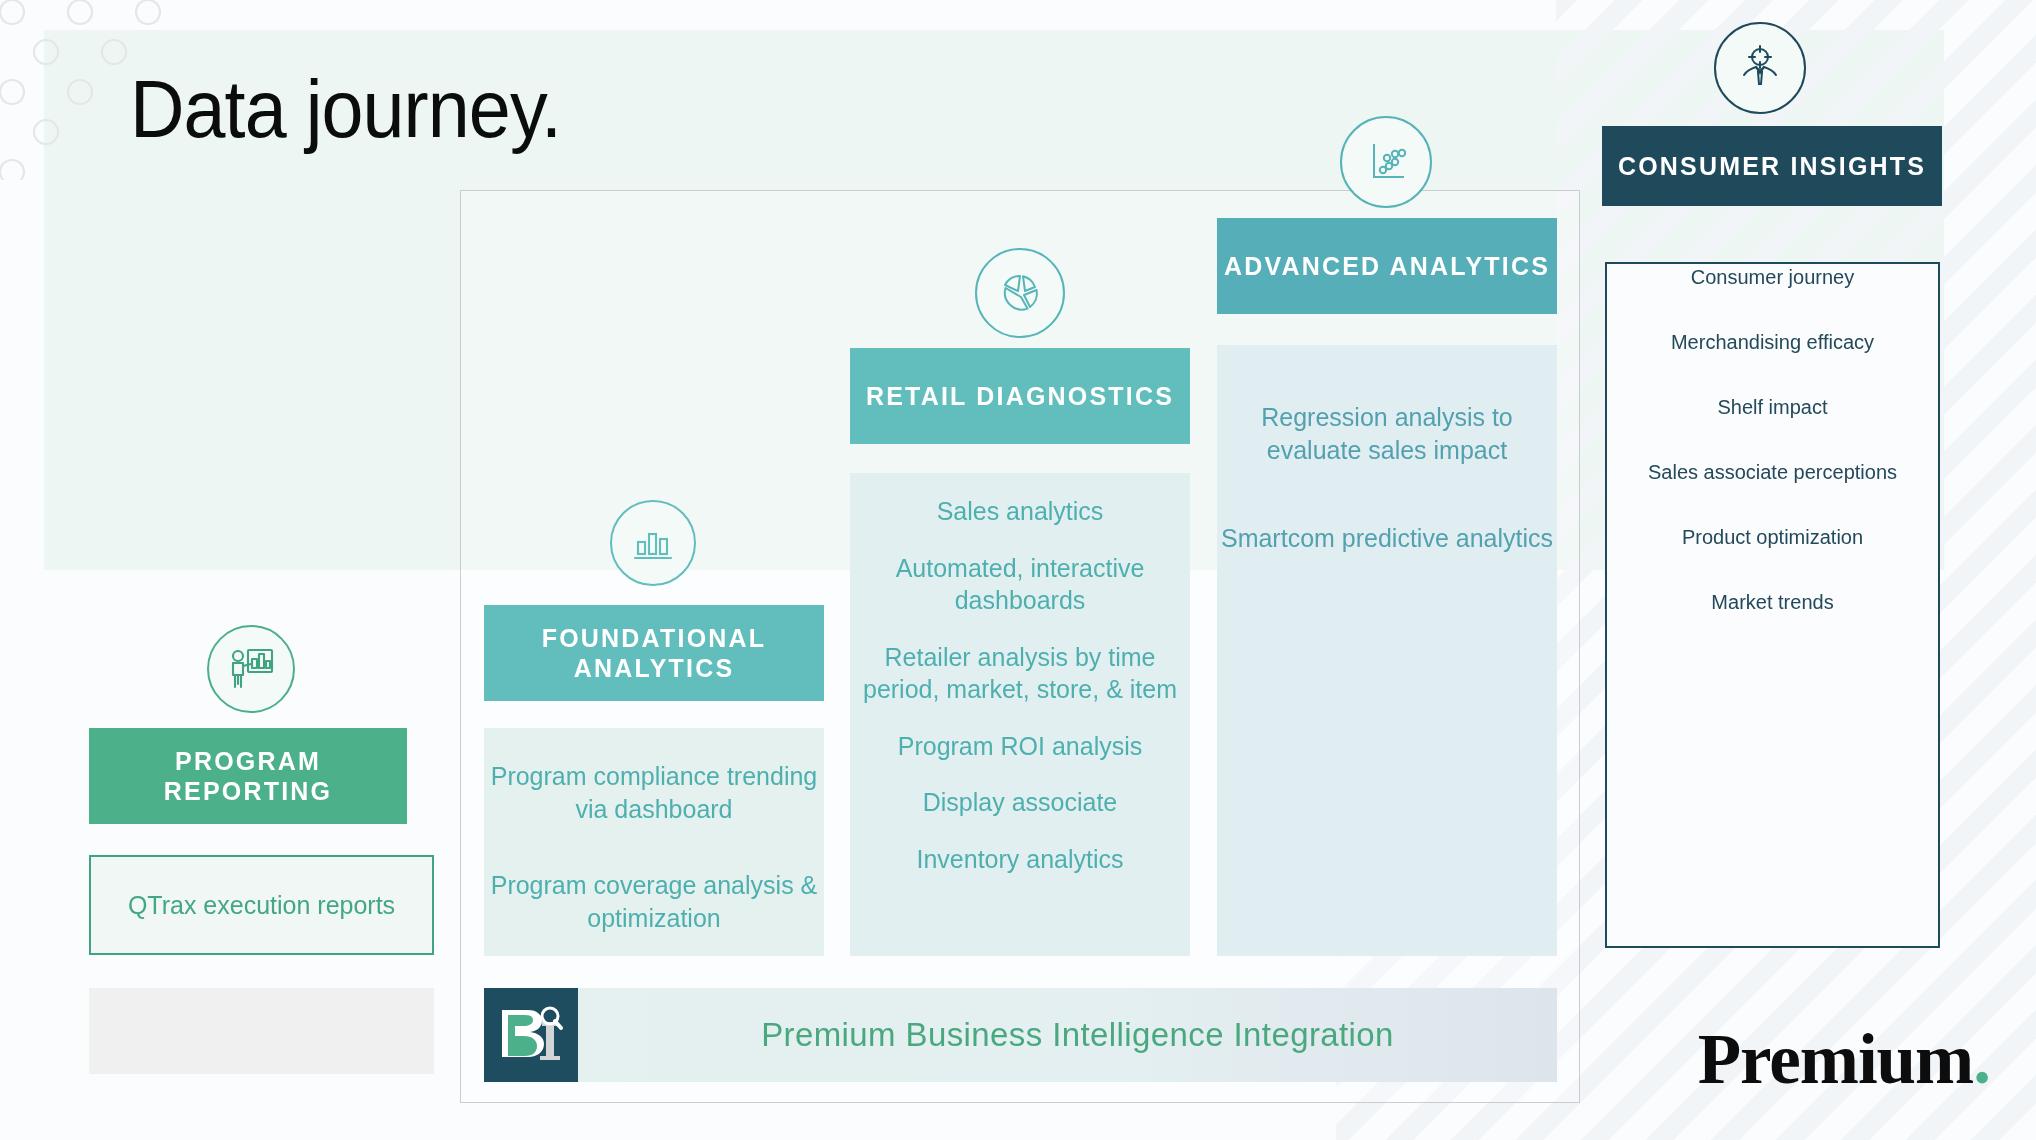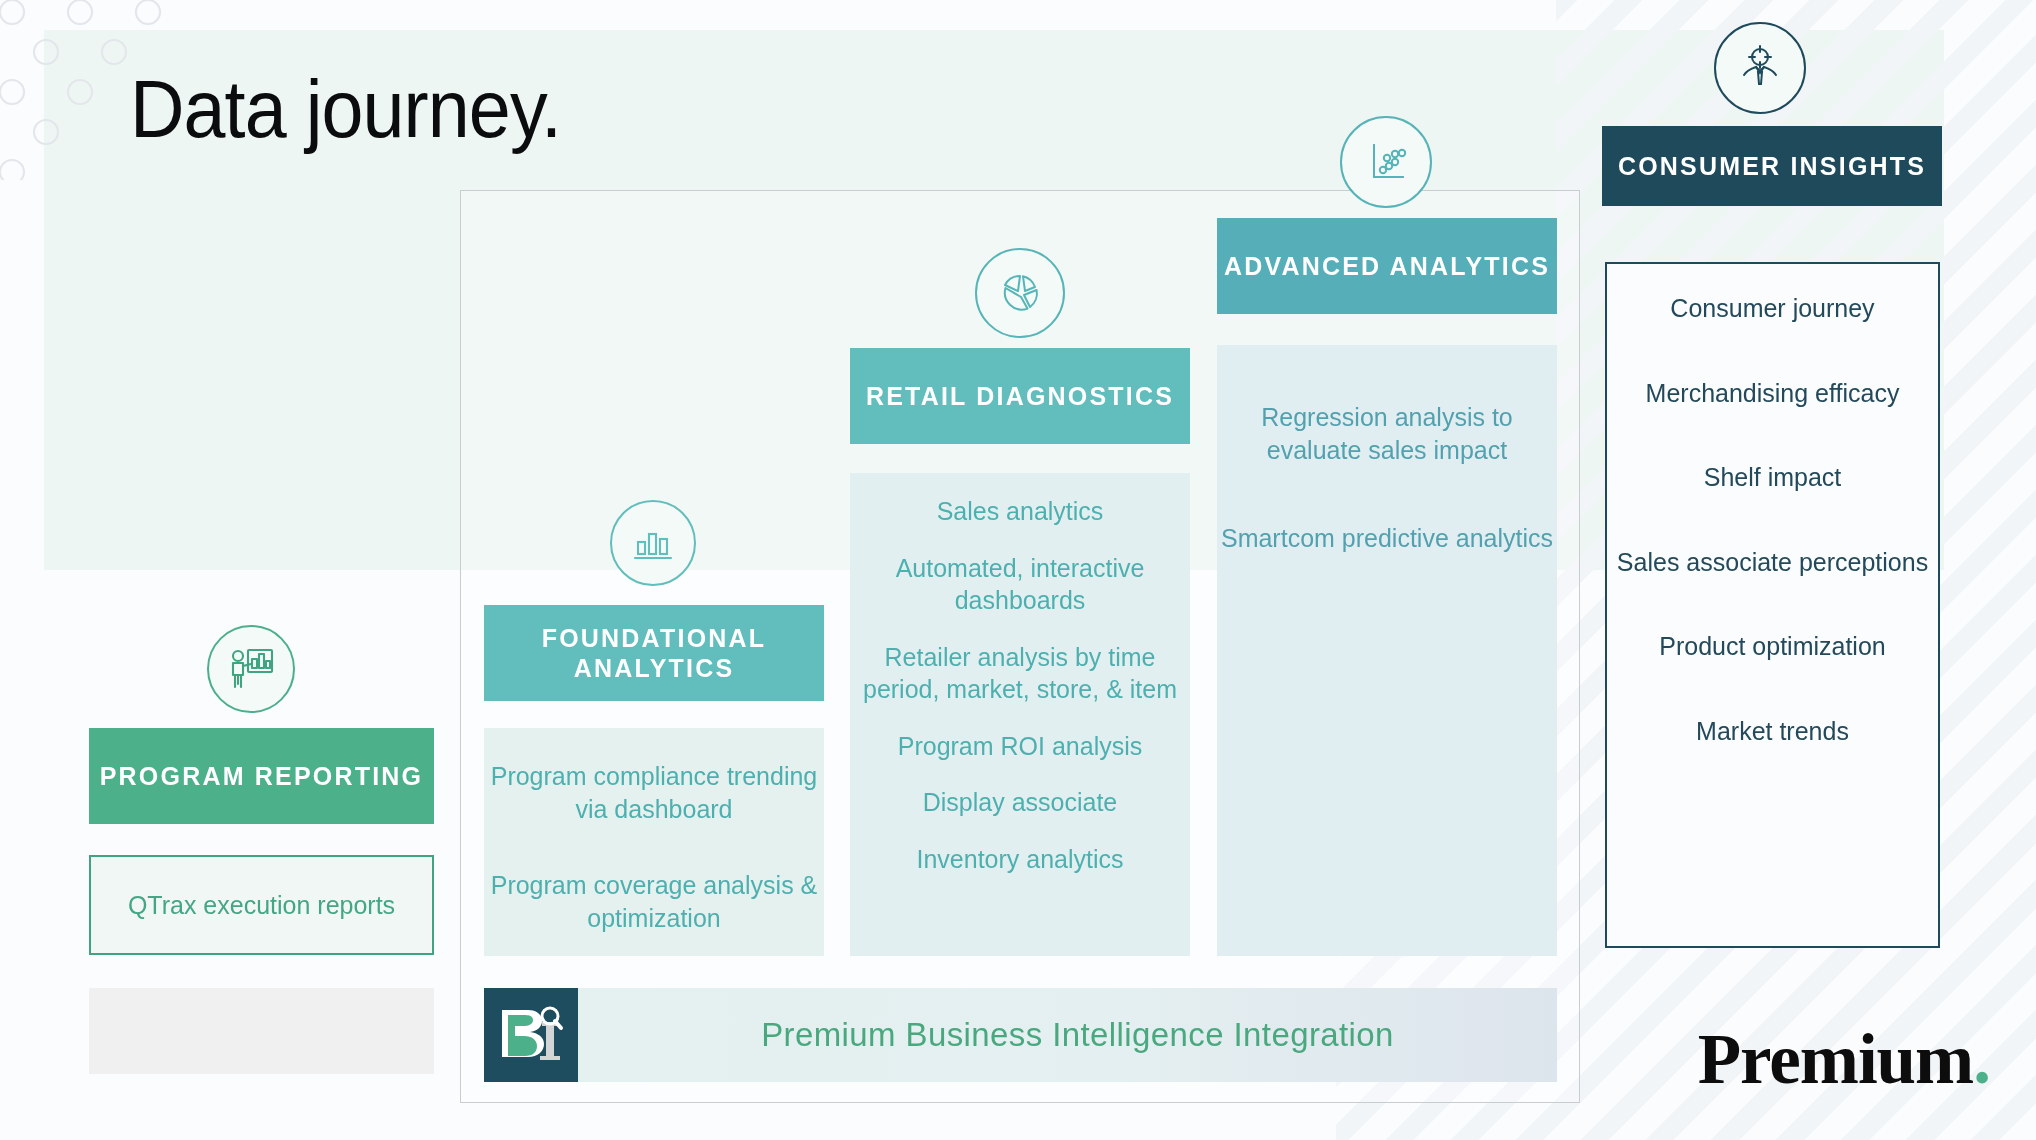--- a/index.html
+++ b/index.html
@@ -91,21 +91,21 @@
   }
   .body-box .line {
     line-height: 1.30;
   }
   #program-icon {
     left: 207px; top: 625px; width: 88px; height: 88px;
     border: 2px solid #4caf8c;
   }
   #program-band {
     position: absolute; left: 89px; top: 728px;
-    width: 345px; height: 96px;
+    width: 318px; height: 96px;
     background: #4cb18b;
     font-size: 25px;
   }
   #qtrax-box {
     position: absolute; left: 89px; top: 855px;
     width: 345px; height: 100px;
     border: 2px solid #3fa47f;
     background: #f0f7f4;
     display: flex; align-items: center; justify-content: center;
     text-align: left;
@@ -219,25 +219,24 @@
     background: #1f4a5c;
     font-size: 25px;
     z-index: 6;
   }
   #ci-box {
     position: absolute; left: 1605px; top: 262px;
     width: 335px; height: 686px;
     border: 2px solid #1f4a5c;
     background: #fafcfd;
     color: #23495a;
-    font-size: 25px;
-    padding-top: 28px;
-    z-index: 6;
-  }
-  #ci-box .line + .line { margin-top: 52px; }
+    font-size: 20px;
+    z-index: 6;
+  }
+  #ci-box .line + .line { margin-top: 39px; }
   #ci-box .gap { margin-top: 62px; }
 
   
   #premium-mark {
     position: absolute; right: 46px; bottom: 40px;
     font-family: "Liberation Serif", serif;
     font-size: 71px;
     font-weight: bold;
     color: #0d0d0d;
     letter-spacing: -1px;

